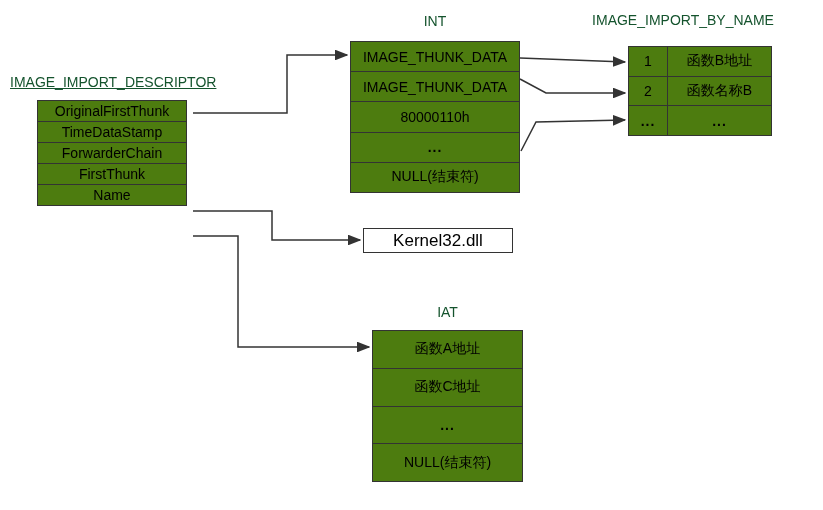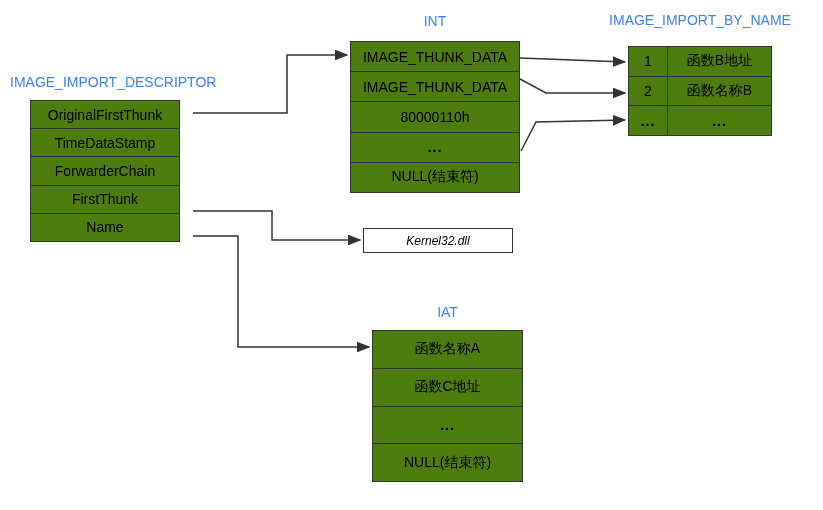--- a/index.html
+++ b/index.html
@@ -18,21 +18,21 @@
   .connectors {
     position: absolute;
     left: 0; top: 0;
     width: 823px; height: 510px;
     pointer-events: none;
     z-index: 3;
   }
   .box-title {
     position: absolute;
     font-size: 14px;
-    color: #3b82f6;
+    color: #14532d;
     white-space: nowrap;
     z-index: 2;
   }
   .centered { text-align: center; }
   .struct {
     position: absolute;
     border: 1.5px solid #333333;
     background: #4d7c0f;
     display: flex;
     flex-direction: column;
@@ -65,23 +65,22 @@
   .brow .idx { width: 39px; border-right: 1.5px solid #333333; }
   .brow .nm { flex: 1; }
   .dots { font-weight: bold; letter-spacing: 1px; }
   .single {
     position: absolute;
     border: 1.5px solid #333333;
     background: #ffffff;
     display: flex;
     align-items: center;
     justify-content: center;
-    font-size: 12px;
+    font-size: 17px;
     z-index: 2;
-    font-style: italic;
   }
 </style>
 </head>
 <body>
 
 <div class="canvas">
 
   <svg class="connectors" viewBox="0 0 823 510" xmlns="http://www.w3.org/2000/svg">
     <defs>
       <marker id="arrow" viewBox="0 0 10 8" refX="9" refY="4" markerWidth="9" markerHeight="7.2" orient="auto-start-reverse">
@@ -89,57 +88,57 @@
       </marker>
     </defs>
     <polyline points="193,113 287,113 287,55 347,55" fill="none" stroke="#333333" stroke-width="1.5" marker-end="url(#arrow)"></polyline>
     <polyline points="193,211 272,211 272,240 360,240" fill="none" stroke="#333333" stroke-width="1.5" marker-end="url(#arrow)"></polyline>
     <polyline points="193,236 238,236 238,347 369,347" fill="none" stroke="#333333" stroke-width="1.5" marker-end="url(#arrow)"></polyline>
     <polyline points="520,58 625,62" fill="none" stroke="#333333" stroke-width="1.5" marker-end="url(#arrow)"></polyline>
     <polyline points="520,79 546,93 625,93" fill="none" stroke="#333333" stroke-width="1.5" marker-end="url(#arrow)"></polyline>
     <polyline points="521,151 536,122 625,120" fill="none" stroke="#333333" stroke-width="1.5" marker-end="url(#arrow)"></polyline>
   </svg>
 
-  <div class="box-title" style="left:10px; top:74px;">IMAGE_IMPORT_DESCRIPTOR</div>
-  <div class="struct" style="left:30px; top:100px; width:150px; height:142px;">
+  <div class="box-title" style="left:10px; top:74px;text-decoration:underline;">IMAGE_IMPORT_DESCRIPTOR</div>
+  <div class="struct" style="left:37px; top:100px; width:150px; height:106px;">
     <div class="row">OriginalFirstThunk</div>
     <div class="row">TimeDataStamp</div>
     <div class="row">ForwarderChain</div>
     <div class="row">FirstThunk</div>
     <div class="row">Name</div>
   </div>
 
   <div class="box-title centered" style="left:350px; top:13px; width:170px;">INT</div>
   <div class="struct" style="left:350px; top:41px; width:170px; height:152px;">
     <div class="row">IMAGE_THUNK_DATA</div>
     <div class="row">IMAGE_THUNK_DATA</div>
     <div class="row">80000110h</div>
     <div class="row dots">...</div>
     <div class="row">NULL(结束符)</div>
   </div>
 
-  <div class="box-title centered" style="left:595px; top:12px; width:210px;">IMAGE_IMPORT_BY_NAME</div>
+  <div class="box-title centered" style="left:578px; top:12px; width:210px;">IMAGE_IMPORT_BY_NAME</div>
   <div class="struct" style="left:628px; top:46px; width:144px; height:90px;">
     <div class="brow">
       <div class="cell idx">1</div>
       <div class="cell nm">函数B地址</div>
     </div>
     <div class="brow">
       <div class="cell idx">2</div>
       <div class="cell nm">函数名称B</div>
     </div>
     <div class="brow">
       <div class="cell idx dots">...</div>
       <div class="cell nm dots">...</div>
     </div>
   </div>
 
   <div class="single" style="left:363px; top:228px; width:150px; height:25px;">Kernel32.dll</div>
 
   <div class="box-title centered" style="left:372px; top:304px; width:151px;">IAT</div>
   <div class="struct" style="left:372px; top:330px; width:151px; height:152px;">
-    <div class="row">函数名称A</div>
+    <div class="row">函数A地址</div>
     <div class="row">函数C地址</div>
     <div class="row dots">...</div>
     <div class="row">NULL(结束符)</div>
   </div>
 
 </div>
 
 </body></html>

